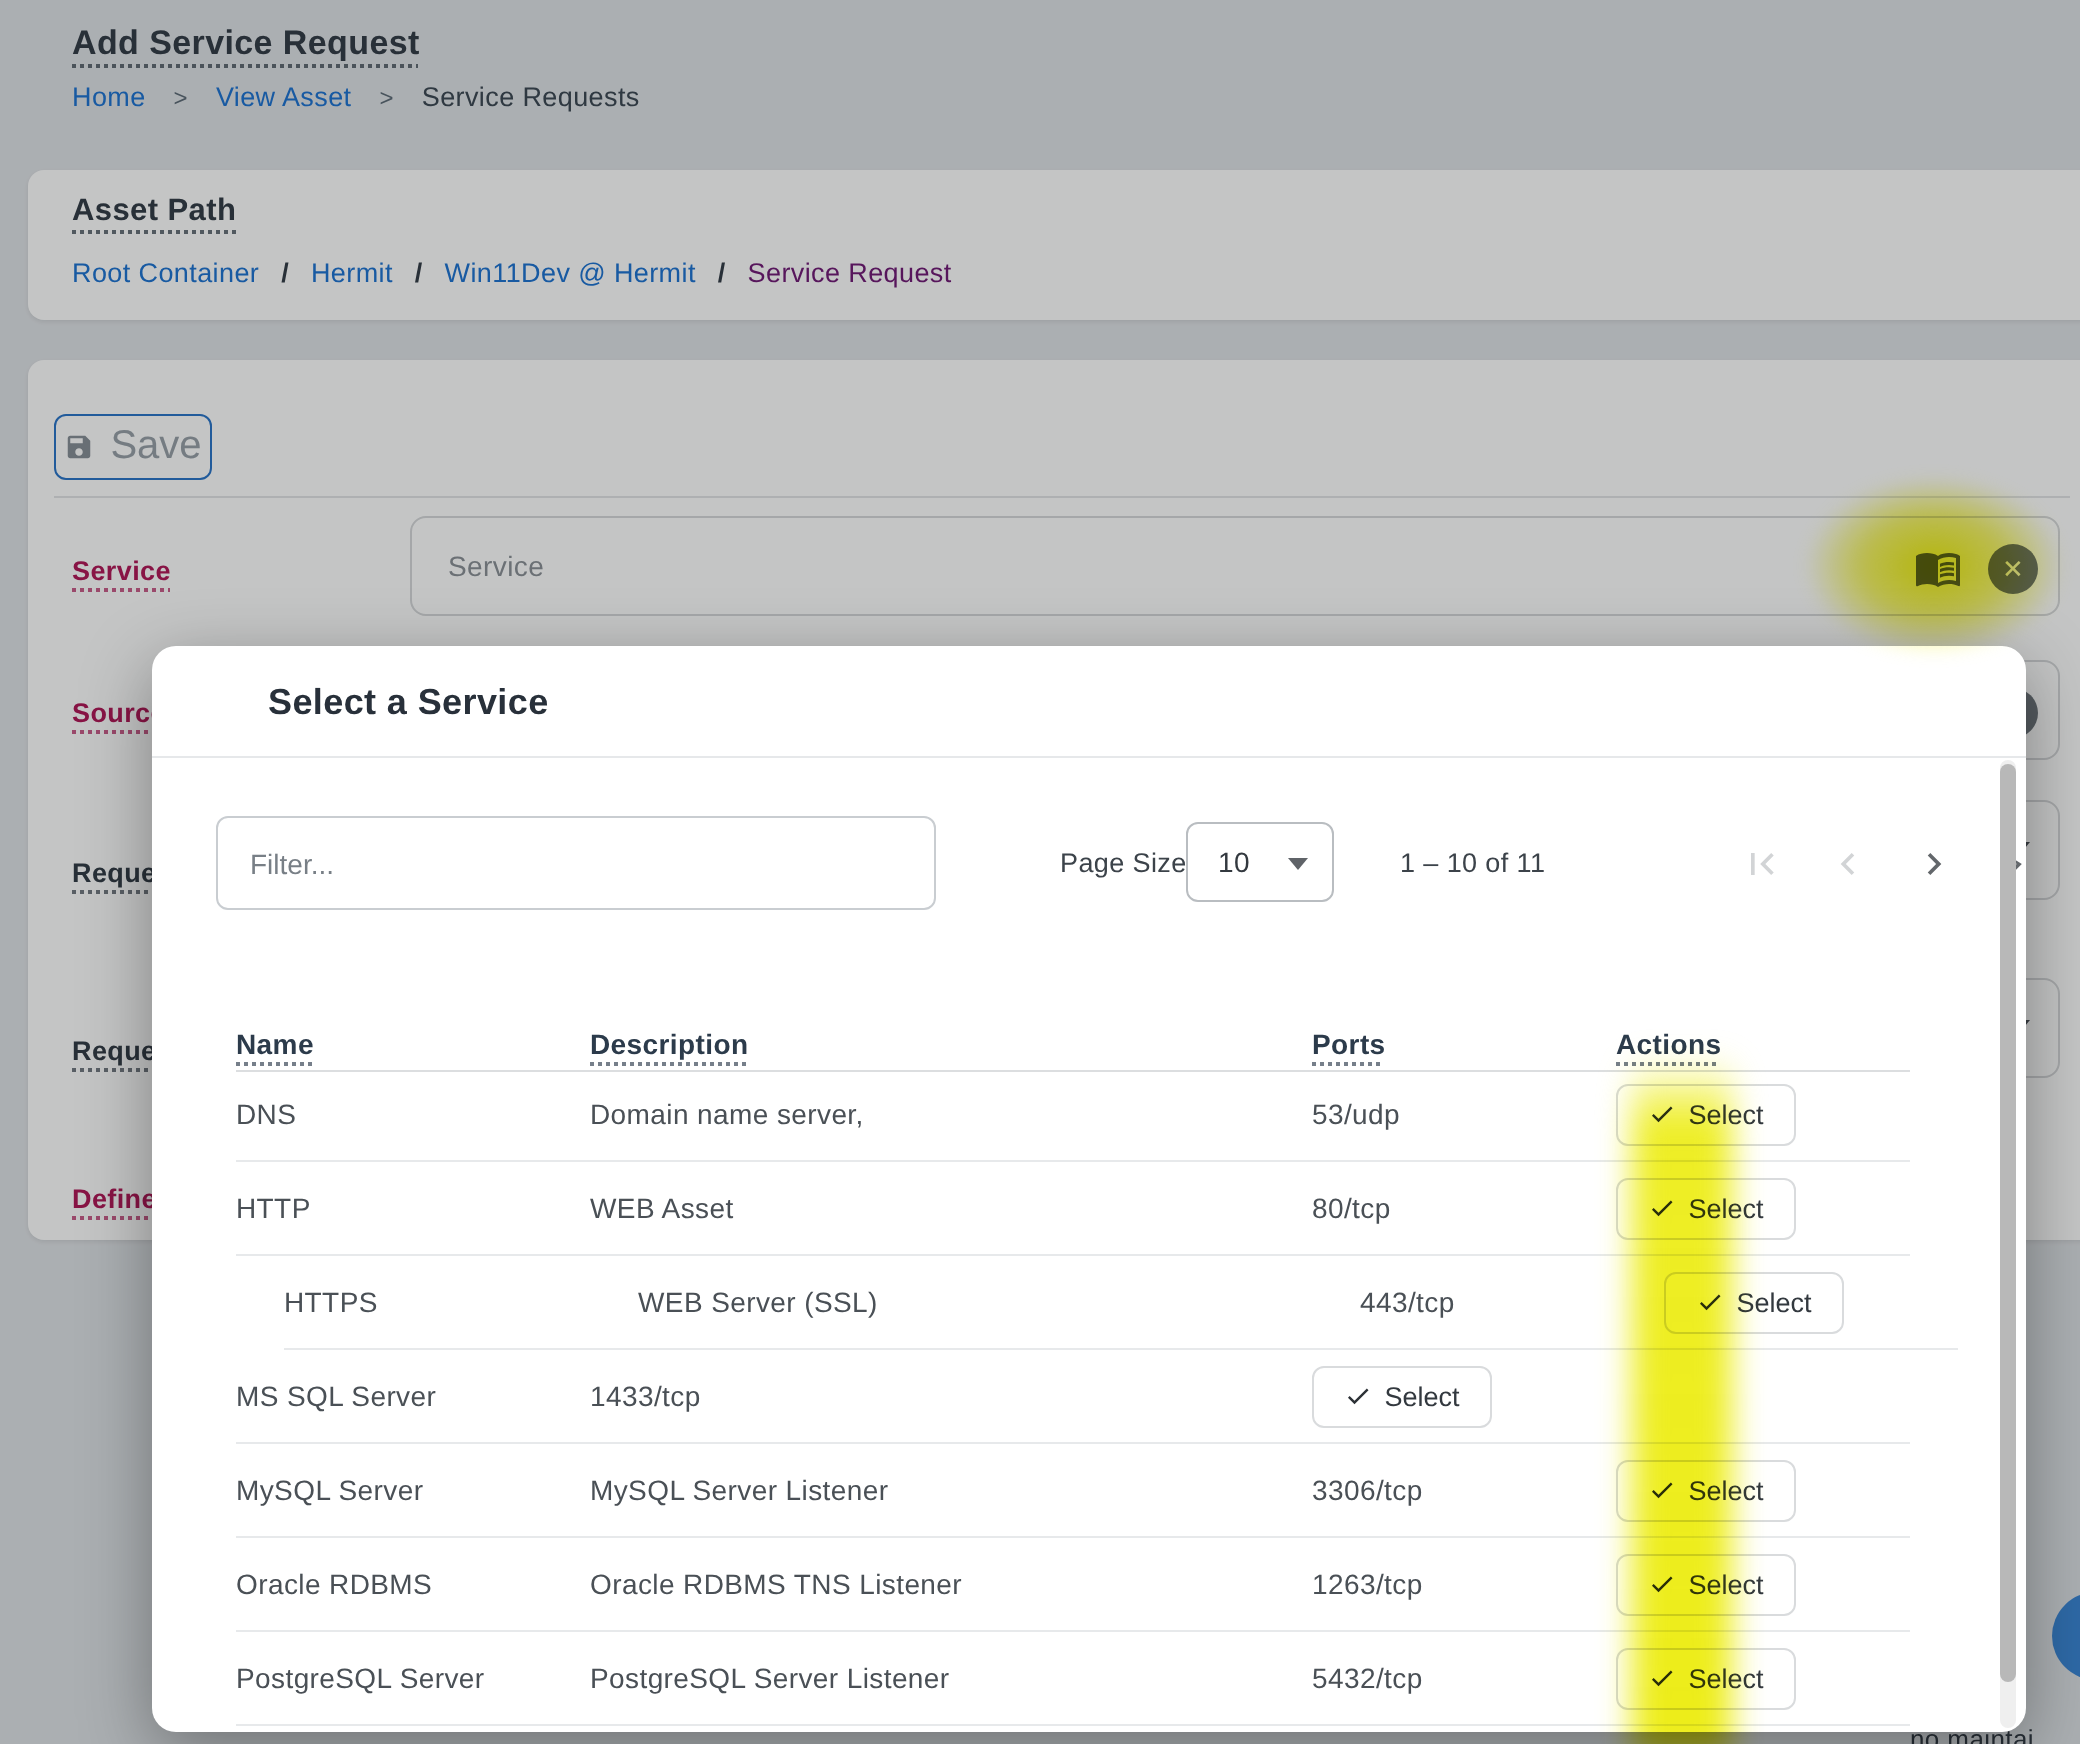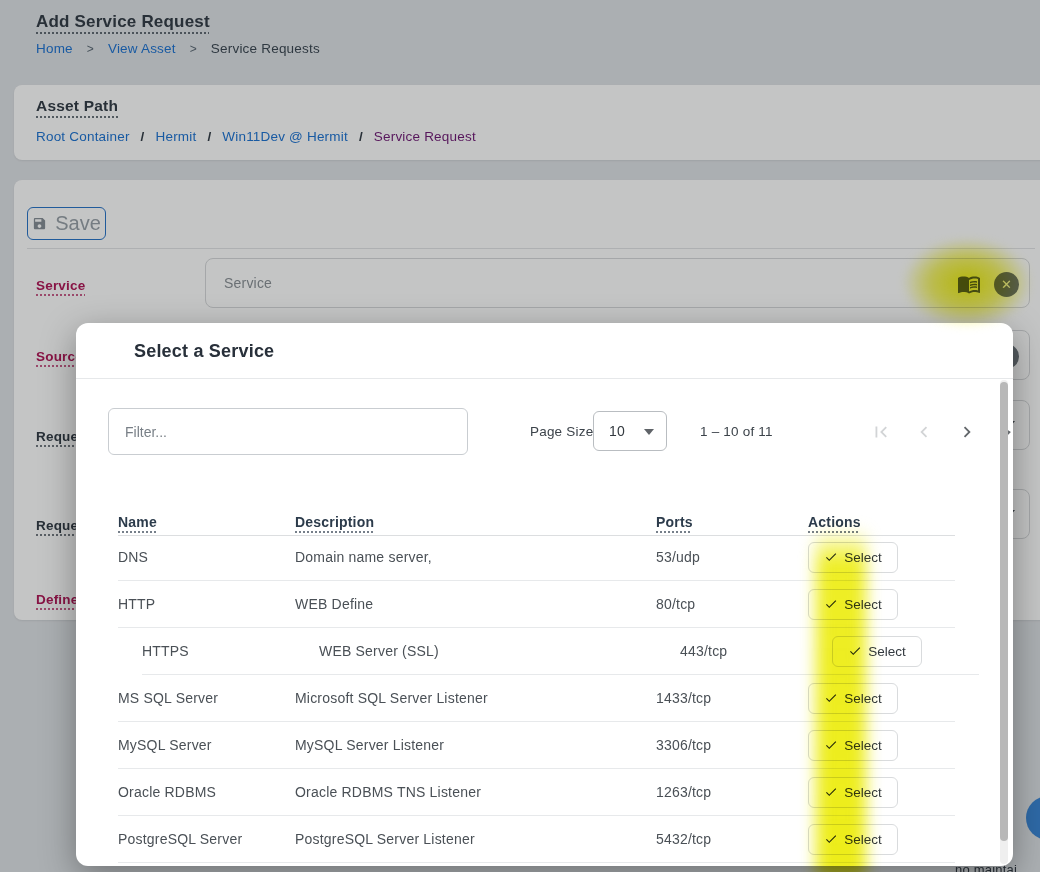--- a/index.html
+++ b/index.html
@@ -271,21 +271,21 @@
     <span>53/udp</span>
     <button class="select-btn">
       <svg viewBox="0 0 24 24">
           <path d="M9 16.17L4.83 12l-1.42 1.41L9 19 21 7l-1.41-1.41z"></path>
         </svg>
       <span>Select</span>
     </button>
   </div>
   <div class="grid-row trow r1">
     <span>HTTP</span>
-    <span>WEB Define</span>
+    <span>WEB Asset</span>
     <span>80/tcp</span>
     <button class="select-btn">
       <svg viewBox="0 0 24 24">
           <path d="M9 16.17L4.83 12l-1.42 1.41L9 19 21 7l-1.41-1.41z"></path>
         </svg>
       <span>Select</span>
     </button>
   </div>
   <div class="grid-row trow r2">
     <span>HTTPS</span>
@@ -293,21 +293,20 @@
     <span>443/tcp</span>
     <button class="select-btn">
       <svg viewBox="0 0 24 24">
           <path d="M9 16.17L4.83 12l-1.42 1.41L9 19 21 7l-1.41-1.41z"></path>
         </svg>
       <span>Select</span>
     </button>
   </div>
   <div class="grid-row trow r3">
     <span>MS SQL Server</span>
-    <span>Microsoft SQL Server Listener</span>
     <span>1433/tcp</span>
     <button class="select-btn">
       <svg viewBox="0 0 24 24">
           <path d="M9 16.17L4.83 12l-1.42 1.41L9 19 21 7l-1.41-1.41z"></path>
         </svg>
       <span>Select</span>
     </button>
   </div>
   <div class="grid-row trow r4">
     <span>MySQL Server</span>

